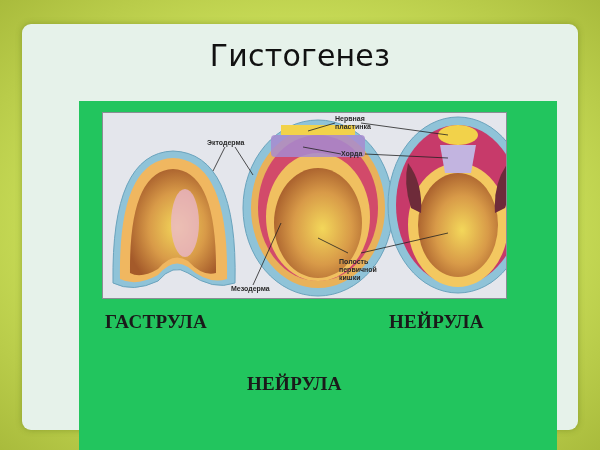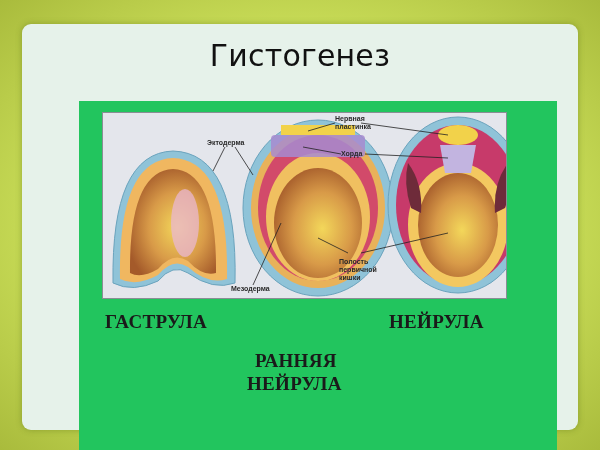--- a/index.html
+++ b/index.html
@@ -99,15 +99,14 @@
     <div class="lbl" style="left:232px; top:10px;">пластинка</div>
     <div class="lbl" style="left:238px; top:37px;">Хорда</div>
     <div class="lbl" style="left:128px; top:172px;">Мезодерма</div>
     <div class="lbl" style="left:236px; top:145px;">Полость</div>
     <div class="lbl" style="left:236px; top:153px;">первичной</div>
     <div class="lbl" style="left:236px; top:161px;">кишки</div>
   </div>
 
   <div class="caption" style="left:26px; top:210px;">ГАСТРУЛА</div>
   <div class="caption" style="left:310px; top:210px;">НЕЙРУЛА</div>
-  <div class="caption" style="left:176px; top:249px;">РАННЯЯ</div>
   <div class="caption" style="left:168px; top:272px;">НЕЙРУЛА</div>
 </div>
 
 </body></html>

